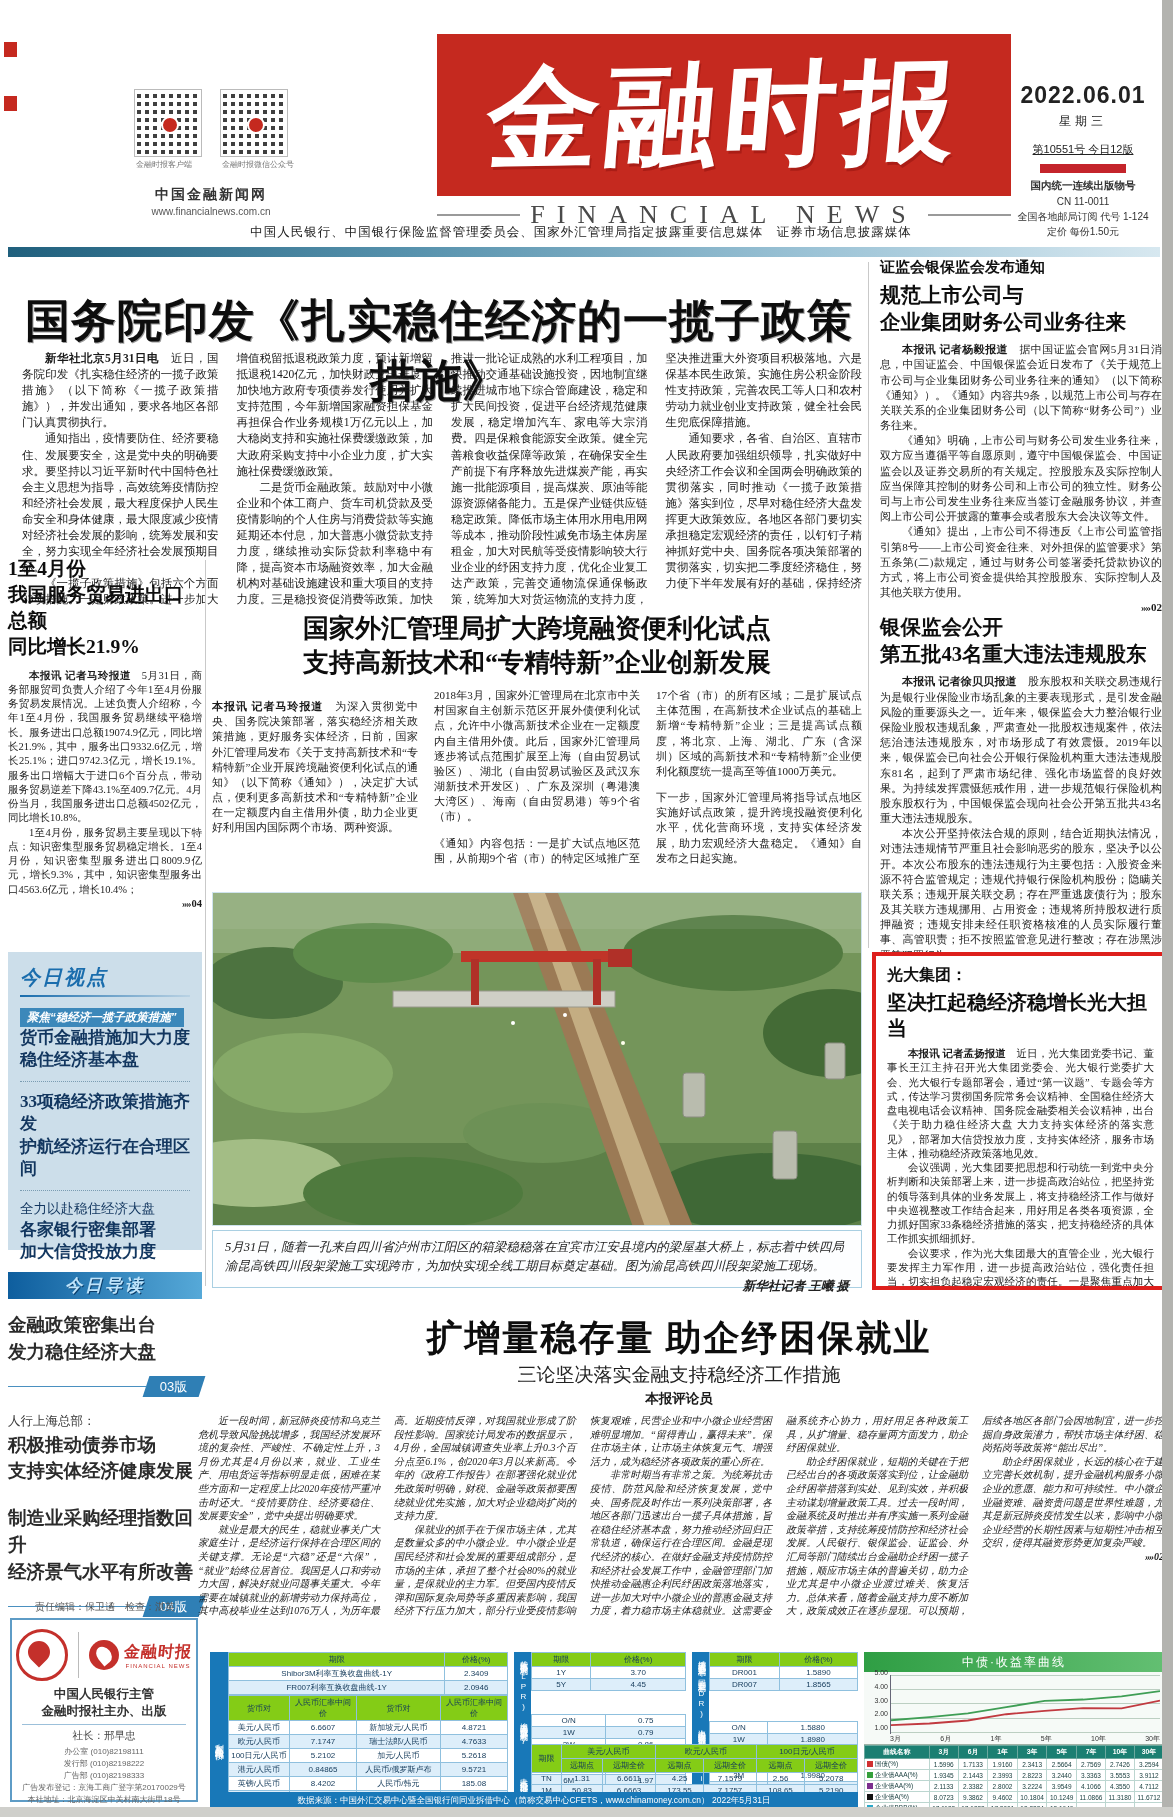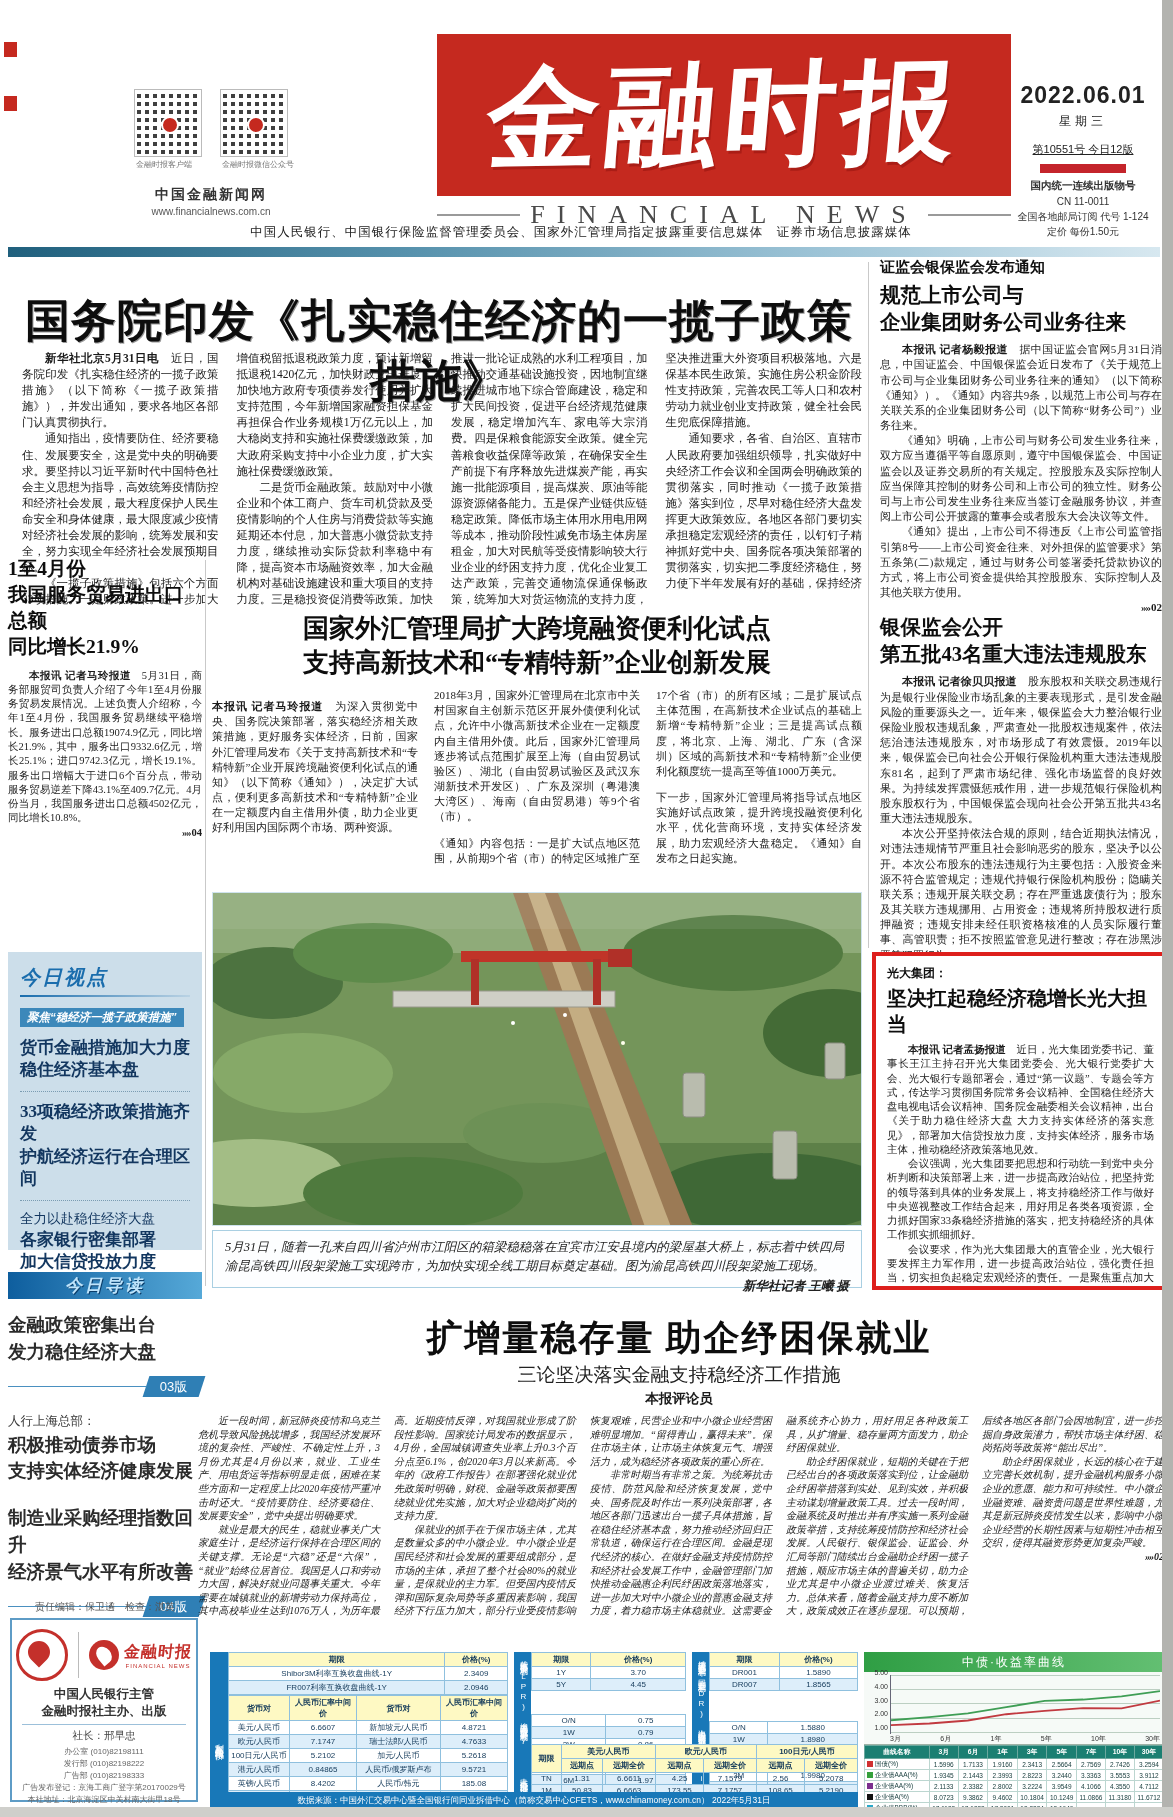--- a/index.html
+++ b/index.html
@@ -54,21 +54,21 @@
           padding:9px 11px;overflow:hidden;}
   .redbox .art-body{font-size:10.5px;line-height:1.36;}
   
   .scol{left:8px;top:556px;width:194px;}
   .stitle{font-size:19.5px;line-height:1.33;font-weight:900;color:#0d0d0d;margin-bottom:9px;}
   .scol .art-body{font-size:10.5px;line-height:1.36;}
   .view-box{left:8px;top:952px;width:194px;height:298px;background:#ccdeea;padding:12px 12px;box-sizing:border-box;}
   .view-title{font-size:20px;font-weight:bold;font-style:italic;color:#1a6dad;letter-spacing:2px;}
   .view-title-rule{height:2px;background:linear-gradient(90deg,#1a6dad,rgba(26,109,173,.1));margin:4px 0 10px;}
   .view-badge{display:inline-block;background:#3c88ba;color:#fff;font-size:11.5px;font-weight:bold;
-              font-style:italic;padding:2px 7px;margin-bottom:10px;}
+              font-style:italic;padding:2px 7px;}
   .view-item{font-size:17px;line-height:1.32;font-weight:900;color:#12365f;}
   .view-item-small{font-size:13.5px;font-weight:normal;color:#12365f;margin-bottom:1px;}
   .view-dots{border-top:1.5px dotted #7a9cb2;margin:9px 0;}
   .view-more{text-align:right;font-size:13.5px;color:#222;margin-top:9px;}
   .guide-banner{left:8px;top:1272px;width:194px;height:27px;background:linear-gradient(90deg,#0e5e9e,#56a9d8);
                 display:flex;align-items:center;justify-content:center;}
   .guide-banner span{color:#bfe4fb;font-size:17px;font-weight:900;font-style:italic;letter-spacing:3px;
                      text-shadow:1px 1px 0 #0a3e6b;}
   .guide{left:8px;top:1312px;width:194px;}
   .g-item{font-size:18.5px;line-height:1.45;font-weight:700;color:#2b2b2b;font-family:"Liberation Sans",sans-serif;}
@@ -104,21 +104,21 @@
   .caption-credit{float:right;font-weight:bold;margin-left:14px;}
   
   .ed-title{left:195px;top:1314px;width:968px;text-align:center;font-size:36px;font-weight:900;letter-spacing:2px;color:#0d0d0d;}
   .ed-sub{left:195px;top:1362px;width:968px;text-align:center;font-size:19px;color:#222;}
   .ed-by{left:195px;top:1390px;width:968px;text-align:center;font-size:13.5px;font-weight:bold;}
   .ed-body{left:198px;top:1414px;width:966px;height:240px;column-count:5;column-gap:14px;
            font-size:10px;line-height:1.36;text-align:justify;overflow:hidden;font-style:italic;}
   
   .mt-wrap{font-family:"Liberation Sans",sans-serif;}
   table.mt{border-collapse:collapse;width:100%;}
-  table.mt th{background:#fef9c3;color:#fff;font-weight:bold;}
+  table.mt th{background:#84cc16;color:#fff;font-weight:normal;}
   table.mt th,table.mt td{border:1px solid #8fc0de;font-size:8px;padding:1px 2px;text-align:center;color:#143a5a;}
   table.mt tbody tr:nth-child(even) td{background:#ddeefa;}
   .tblock{position:absolute;display:flex;}
   .side-label{background:#1878b8;color:#fff;writing-mode:vertical-rl;text-orientation:upright;
               display:flex;align-items:center;justify-content:center;font-size:9px;letter-spacing:1px;
               padding:2px 1px;font-family:"Liberation Sans",sans-serif;}
   .side-sm{font-size:8px;}
   .tbl-col{flex:1;}
   .src-bar{left:210px;top:1792px;width:648px;height:17px;background:#1878b8;color:#fff;font-size:8.5px;
            display:flex;align-items:center;justify-content:center;font-family:"Liberation Sans",sans-serif;}
@@ -225,38 +225,39 @@
         </div>
       <div class="art-body">
         <p><b class="lead-in">本报讯 记者徐贝贝报道</b><span>　股东股权和关联交易违规行为是银行业保险业市场乱象的主要表现形式，是引发金融风险的重要源头之一。近年来，银保监会大力整治银行业保险业股权违规乱象，严肃查处一批股权违规案件，依法惩治违法违规股东，对市场形成了有效震慑。2019年以来，银保监会已向社会公开银行保险机构重大违法违规股东81名，起到了严肃市场纪律、强化市场监督的良好效果。为持续发挥震慑惩戒作用，进一步规范银行保险机构股东股权行为，中国银保监会现向社会公开第五批共43名重大违法违规股东。</span></p>
         <p>本次公开坚持依法合规的原则，结合近期执法情况，对违法违规情节严重且社会影响恶劣的股东，坚决予以公开。本次公布股东的违法违规行为主要包括：入股资金来源不符合监管规定；违规代持银行保险机构股份；隐瞒关联关系；违规开展关联交易；存在严重逃废债行为；股东及其关联方违规挪用、占用资金；违规将所持股权进行质押融资；违规安排未经任职资格核准的人员实际履行董事、高管职责；拒不按照监管意见进行整改；存在涉黑涉恶等犯罪行为。</p>
         <span class="jump">04</span>
       </div>
     </div>
   </div>
 
   <div class="abs redbox">
-    <div class="kicker" style="font-size:12px">光大集团：</div>
+    <div class="kicker" style="font-size:16px">光大集团：</div>
     <div class="rtitle" style="font-size:20px;margin:3px 0 6px">坚决扛起稳经济稳增长光大担当</div>
     <div class="art-body">
       <p><b class="lead-in">本报讯 记者孟扬报道</b><span>　近日，光大集团党委书记、董事长王江主持召开光大集团党委会、光大银行党委扩大会、光大银行专题部署会，通过“第一议题”、专题会等方式，传达学习贯彻国务院常务会议精神、全国稳住经济大盘电视电话会议精神、国务院金融委相关会议精神，出台《关于助力稳住经济大盘 大力支持实体经济的落实意见》，部署加大信贷投放力度，支持实体经济，服务市场主体，推动稳经济政策落地见效。</span></p>
       <p>会议强调，光大集团要把思想和行动统一到党中央分析判断和决策部署上来，进一步提高政治站位，把坚持党的领导落到具体的业务发展上，将支持稳经济工作与做好中央巡视整改工作结合起来，用好用足各类各项资源，全力抓好国家33条稳经济措施的落实，把支持稳经济的具体工作抓实抓细抓好。</p>
         <p>会议要求，作为光大集团最大的直管企业，光大银行要发挥主力军作用，进一步提高政治站位，强化责任担当，切实担负起稳定宏观经济的责任。一是聚焦重点加大投放力度。</p>
 
     </div>
   </div>
 
   <div class="abs scol">
     <div class="stitle">
         <div>1至4月份</div>
         <div>我国服务贸易进出口总额</div>
         <div>同比增长21.9%</div>
       </div>
     <div class="art-body" style="height:268px;overflow:hidden;">
       <p><b class="lead-in">本报讯 记者马玲报道</b><span>　5月31日，商务部服贸司负责人介绍了今年1至4月份服务贸易发展情况。上述负责人介绍称，今年1至4月份，我国服务贸易继续平稳增长。服务进出口总额19074.9亿元，同比增长21.9%，其中，服务出口9332.6亿元，增长25.1%；进口9742.3亿元，增长19.1%。服务出口增幅大于进口6个百分点，带动服务贸易逆差下降43.1%至409.7亿元。4月份当月，我国服务进出口总额4502亿元，同比增长10.8%。</span></p>
+      <p>1至4月份，服务贸易主要呈现以下特点：知识密集型服务贸易稳定增长。1至4月份，知识密集型服务进出口8009.9亿元，增长9.3%，其中，知识密集型服务出口4563.6亿元，增长10.4%；</p>
       <span class="jump">04</span>
     </div>
   </div>
 
   <div class="abs view-box">
     <div class="view-title">今日视点</div>
     <div class="view-title-rule"></div>
     <span class="view-badge sans">聚焦“稳经济一揽子政策措施”</span>
     <div class="view-item">
         <div>货币金融措施加大力度</div>

